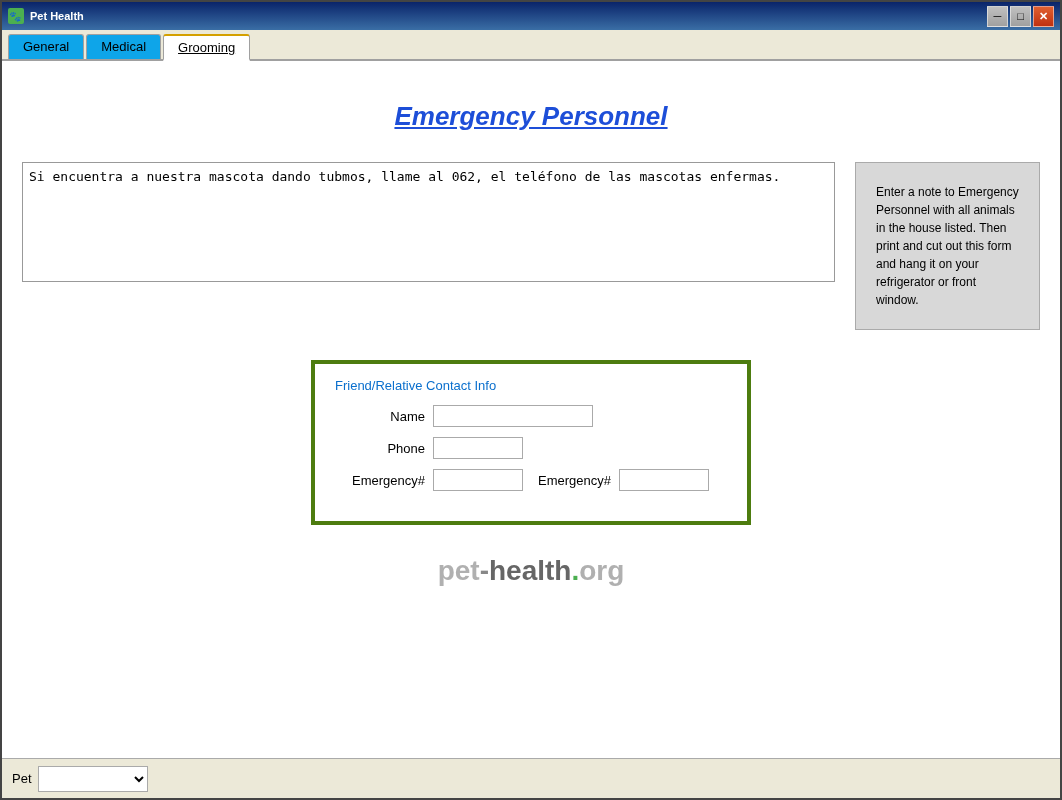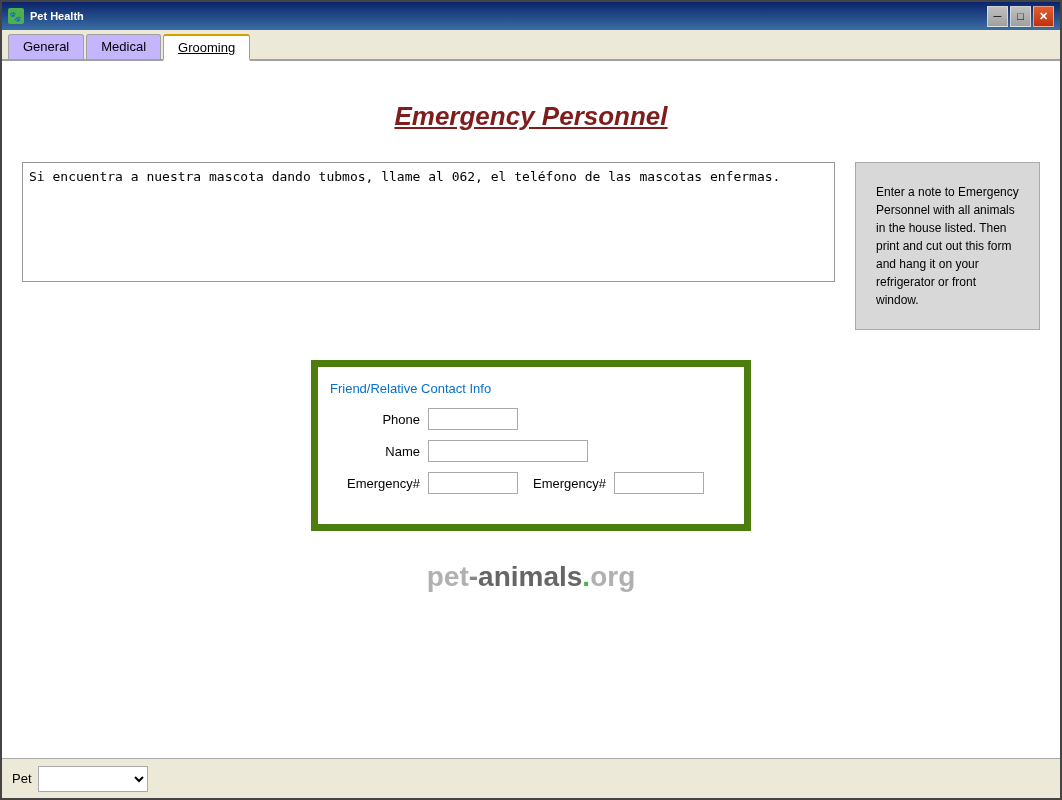--- a/index.html
+++ b/index.html
@@ -71,21 +71,21 @@
     .tab-bar {
       background: #ece9d8;
       padding: 4px 6px 0;
       display: flex;
       gap: 2px;
       flex-shrink: 0;
       border-bottom: 2px solid #a0a0a0;
     }
     .tab {
       padding: 4px 14px;
-      background: #c4b5fd;
+      background: #0ea5e9;
       border: 1px solid #a0a0a0;
       border-bottom: none;
       cursor: pointer;
       font-size: 13px;
       border-radius: 3px 3px 0 0;
     }
     .tab.active {
       background: white;
       border-bottom: 2px solid white;
       margin-bottom: -2px;
@@ -100,21 +100,21 @@
       overflow-y: auto;
       position: relative;
     }
     .page-title {
       text-align: center;
       margin-bottom: 30px;
       margin-top: 20px;
     }
     .page-title h1 {
       font-size: 26px;
-      color: #7f1d1d;
+      color: #1d4ed8;
       text-decoration: underline;
       font-style: italic;
     }
     .main-area {
       display: flex;
       gap: 20px;
       margin-bottom: 30px;
     }
     .note-textarea {
       flex: 1;
@@ -133,22 +133,22 @@
       font-size: 12px;
       line-height: 1.5;
       flex-shrink: 0;
     }
     .contact-section {
       display: flex;
       justify-content: center;
       margin-bottom: 30px;
     }
     .contact-box {
-      border: 7px solid #4d7c0f;
-      padding: 14px 12px 20px;
+      border: 4px solid #4d7c0f;
+      padding: 14px 20px 20px;
       position: relative;
       width: 440px;
     }
     .contact-box-legend {
       color: #0a6fcd;
       font-size: 13px;
       margin-bottom: 12px;
     }
     .form-row {
       display: flex;
@@ -261,40 +261,40 @@
       <div class="help-box">
         <span>Enter a note to Emergency Personnel with all animals in the house listed.  Then print and cut out this form and hang it on your refrigerator or front window.</span>
       </div>
     </div>
 
     <div class="contact-section">
       <div class="contact-box">
         <div class="contact-box-legend">Friend/Relative Contact Info</div>
 
         <div class="form-row">
+          <span class="form-label">Name</span>
+          <input class="form-input name-input" type="text" value="" style="">
+        </div>
+
+        <div class="form-row">
           <span class="form-label">Phone</span>
           <input class="form-input phone-input" type="text" value="" style="">
-        </div>
-
-        <div class="form-row">
-          <span class="form-label">Name</span>
-          <input class="form-input name-input" type="text" value="" style="">
         </div>
 
         <div class="form-row">
           <span class="form-label">Emergency#</span>
           <input class="form-input emerg-input" type="text" value="" style="">
           <span class="form-label" style="width:80px;">Emergency#</span>
           <input class="form-input emerg-input" type="text" value="" style="">
         </div>
       </div>
     </div>
 
     <div class="watermark">
-      <span style="color:#b0b0b0;">pet</span><span style="color:#888;">-</span><span style="color:#666;">animals</span><span style="color:#4caf50;">.</span><span style="color:#b0b0b0;">org</span>
+      <span style="color:#b0b0b0;">pet</span><span style="color:#888;">-</span><span style="color:#666;">health</span><span style="color:#4caf50;">.</span><span style="color:#b0b0b0;">org</span>
     </div>
 
   </div>
 
   <div class="status-bar">
     <span class="pet-label">Pet</span>
     <select class="pet-dropdown">
       <option value=""></option>
     </select>
     <div class="bottom-buttons">

